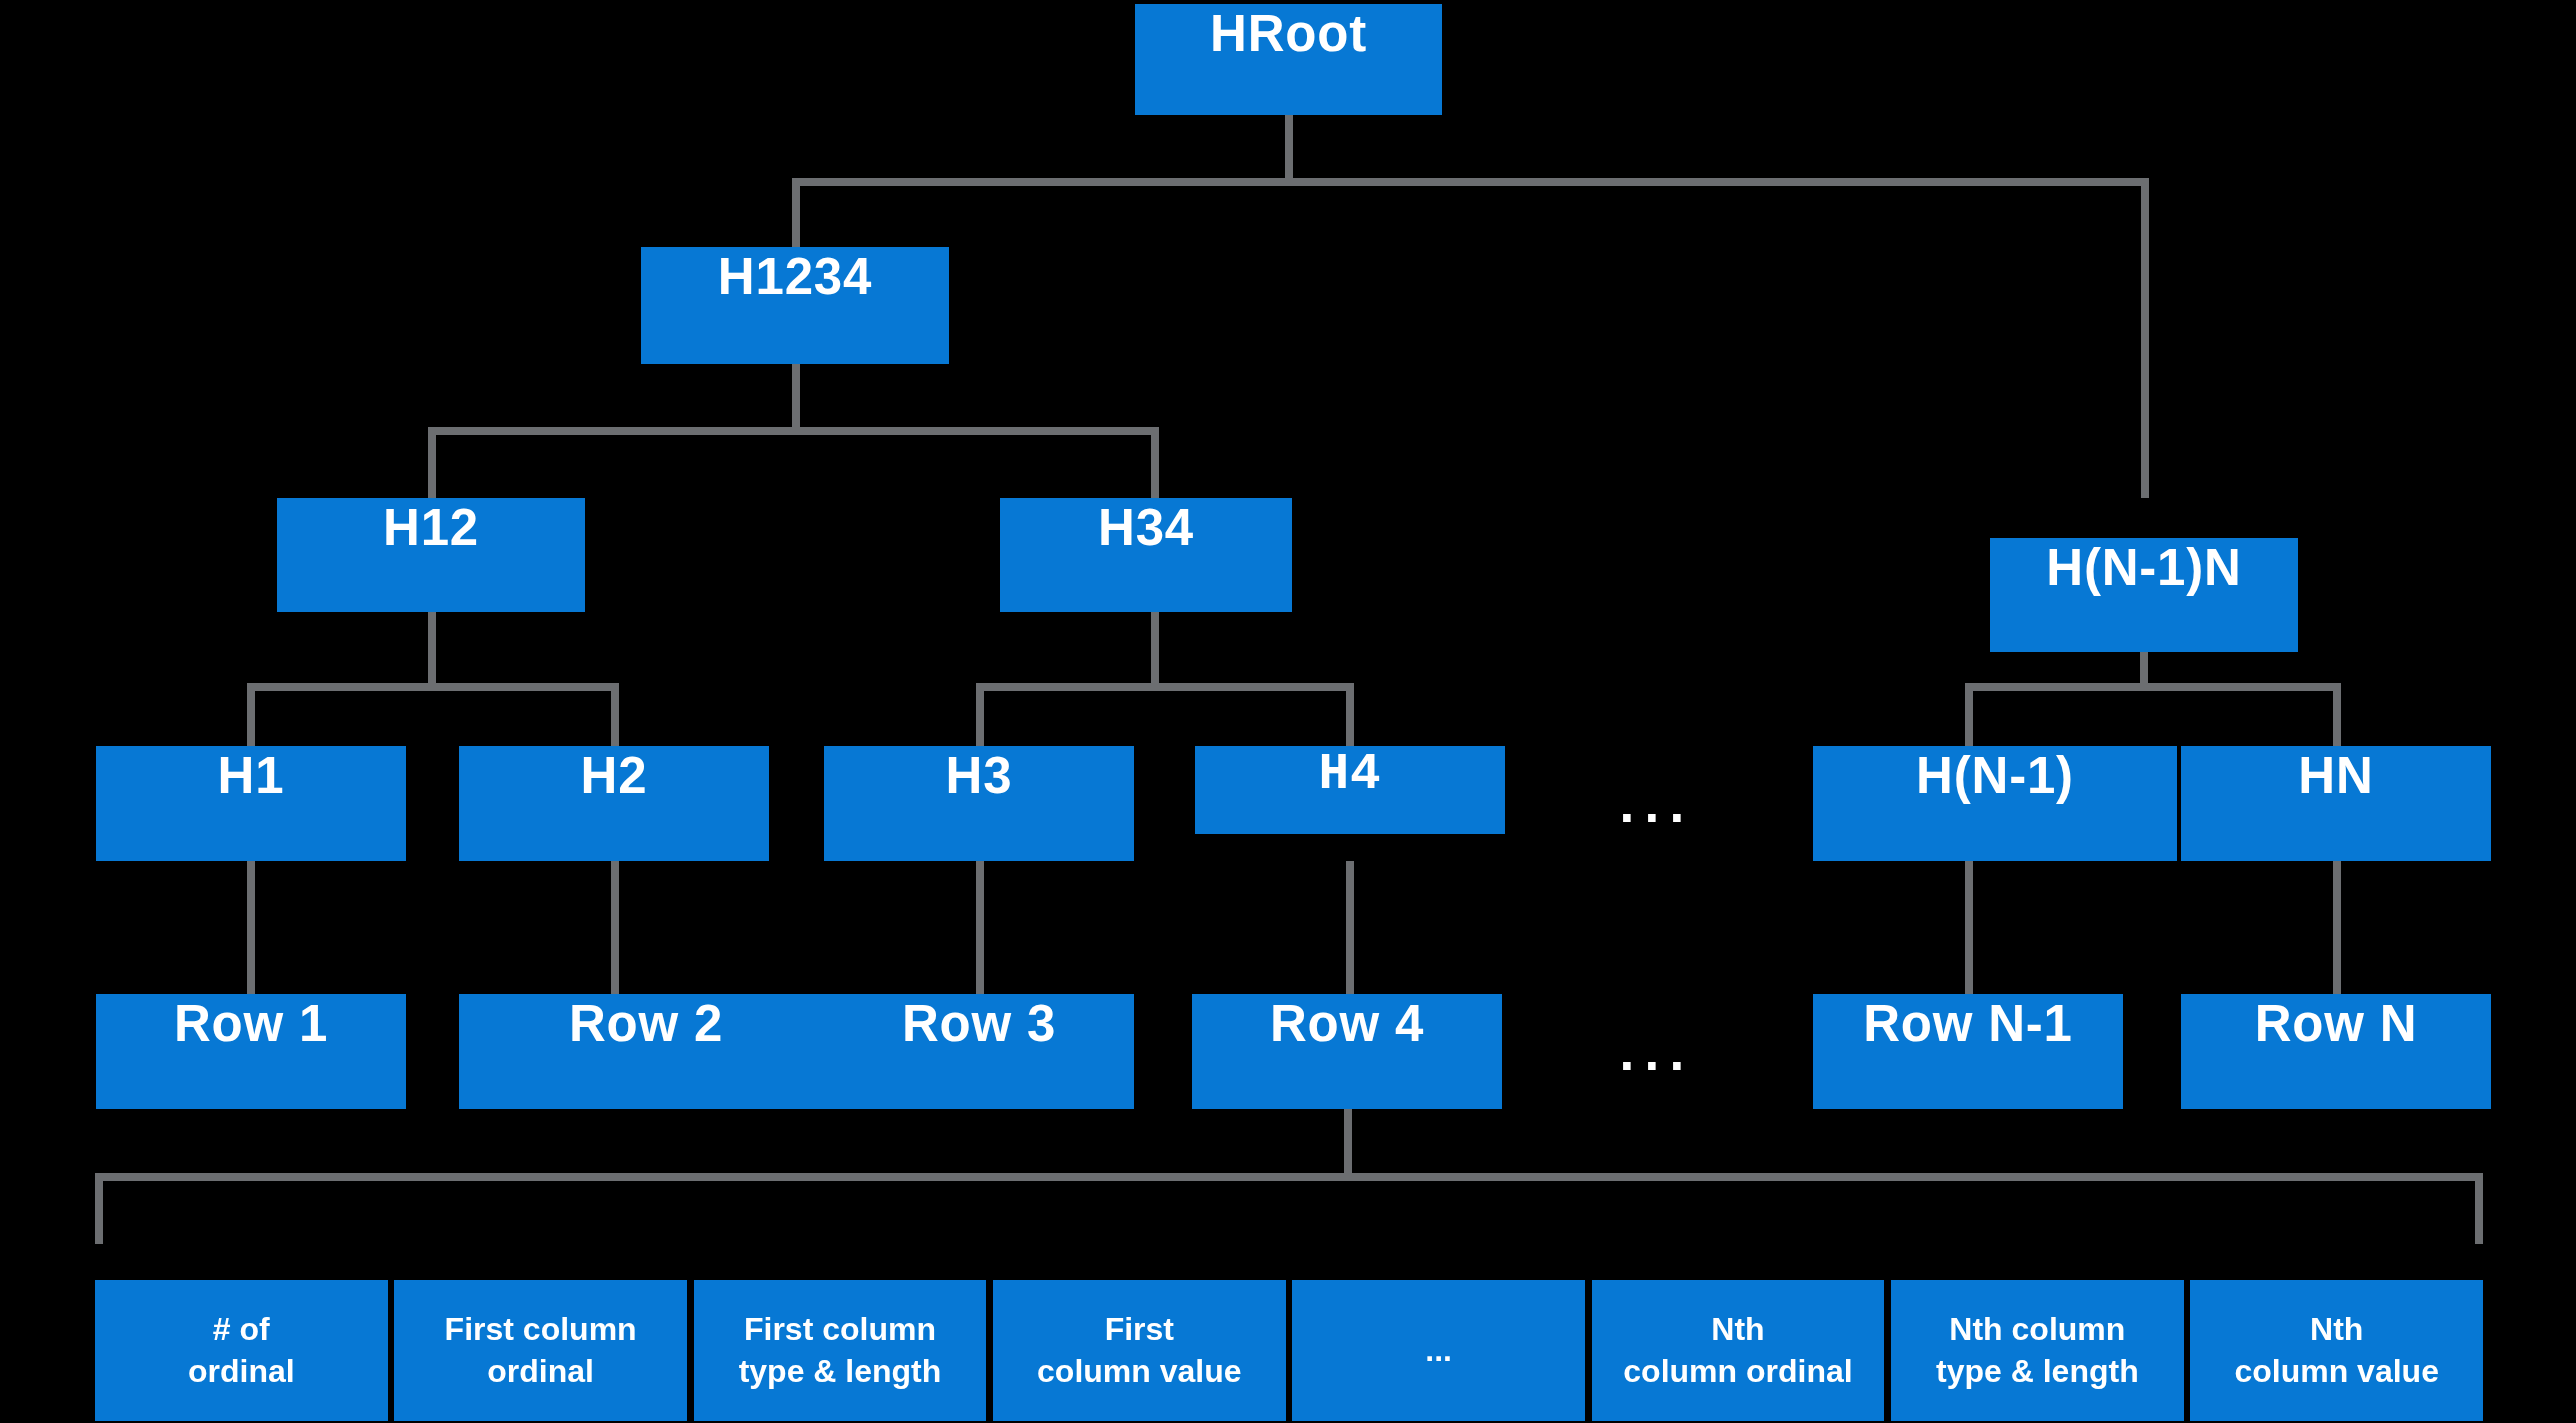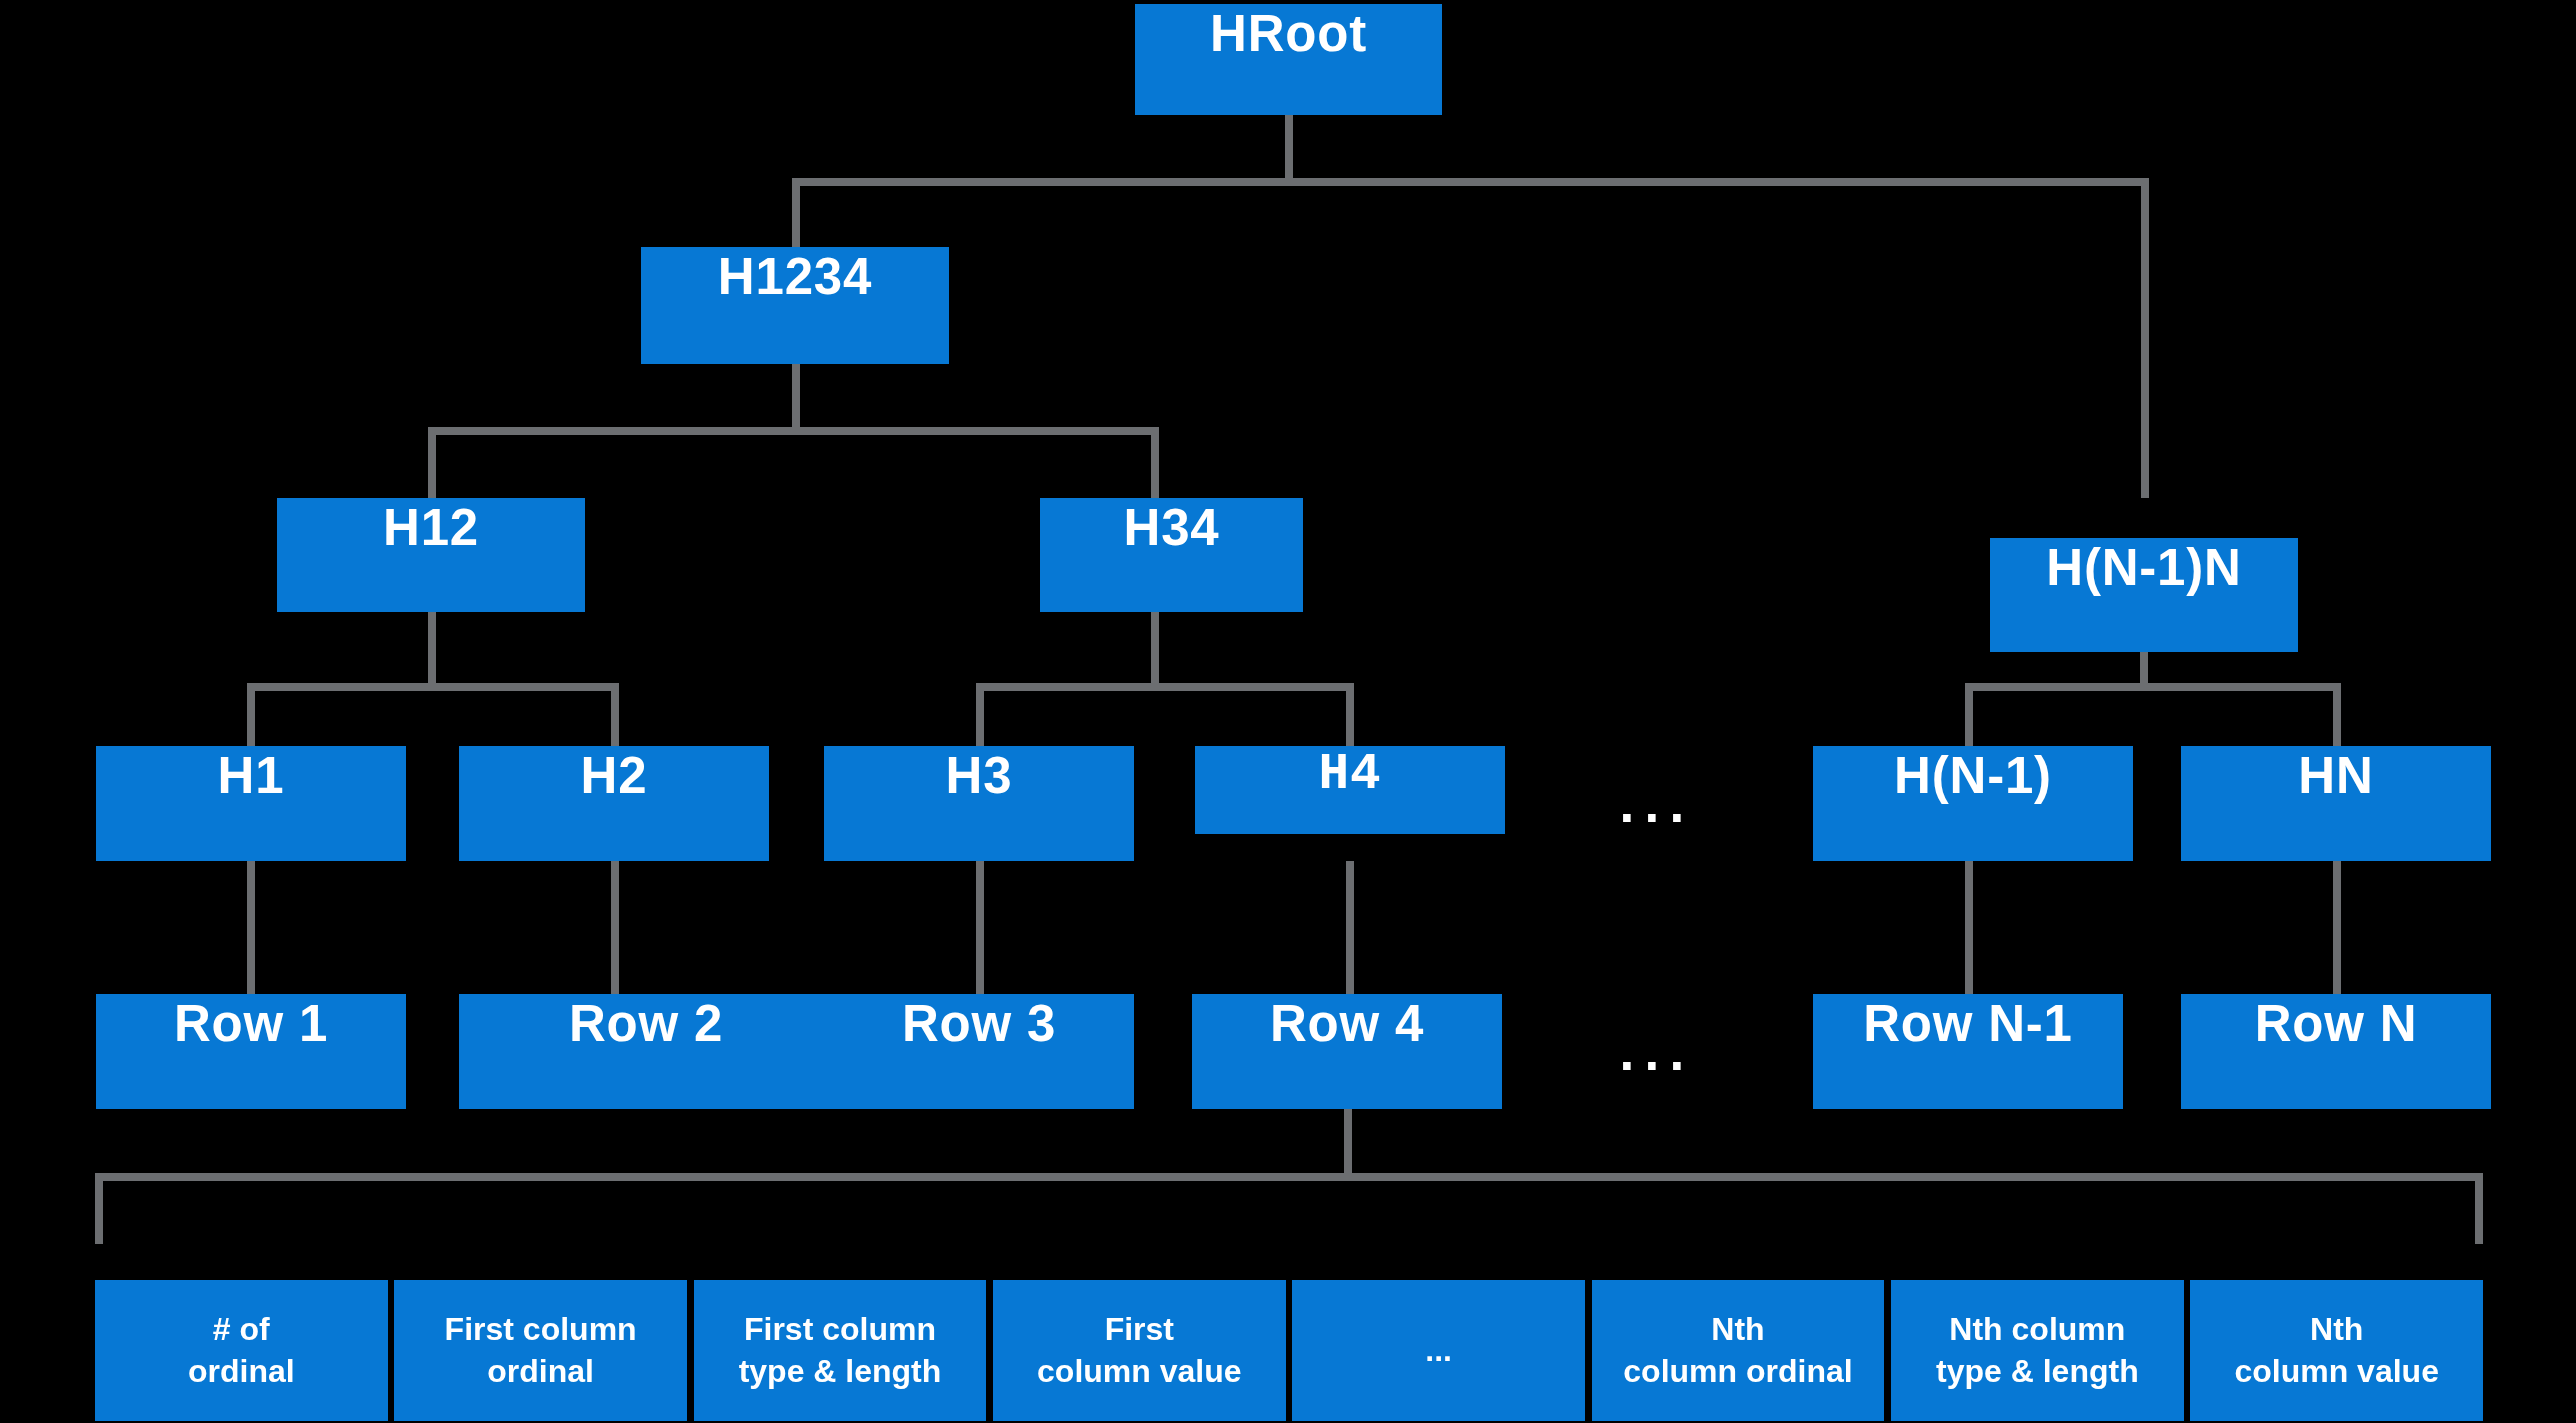--- a/index.html
+++ b/index.html
@@ -110,21 +110,21 @@
       <span>HRoot</span>
     </div>
 
   <div class="node" style="left:641px; top:247px; width:308px; height:117px;">
       <span>H1234</span>
     </div>
 
   <div class="node" style="left:277px; top:498px; width:308px; height:114px;">
       <span>H12</span>
     </div>
-  <div class="node" style="left:1000px; top:498px; width:263px; height:114px;margin-left:40px;">
+  <div class="node" style="left:1000px; top:498px; width:292px; height:114px;">
       <span>H34</span>
     </div>
   <div class="node" style="left:1990px; top:498px; width:308px; height:114px;margin-top:40px;">
       <span>H(N-1)N</span>
     </div>
 
   <div class="node" style="left:96px; top:746px; width:310px; height:115px;">
       <span>H1</span>
     </div>
   <div class="node" style="left:459px; top:746px; width:310px; height:115px;">
@@ -132,21 +132,21 @@
     </div>
   <div class="node" style="left:824px; top:746px; width:310px; height:115px;">
       <span>H3</span>
     </div>
   <div class="node" style="left:1195px; top:746px; width:310px; height:88px;font-family:Liberation Mono, monospace;">
       <span>H4</span>
     </div>
   <div class="dots" style="left:1585px; top:746px; width:144px; height:115px;">
       <span>...</span>
     </div>
-  <div class="node" style="left:1813px; top:746px; width:320px; height:115px;">
+  <div class="node" style="left:1813px; top:746px; width:364px; height:115px;">
       <span>H(N-1)</span>
     </div>
   <div class="node" style="left:2181px; top:746px; width:310px; height:115px;">
       <span>HN</span>
     </div>
 
   <div class="node" style="left:96px; top:994px; width:310px; height:115px;">
       <span>Row 1</span>
     </div>
   <div class="node" style="left:459px; top:994px; width:374px; height:115px;">

